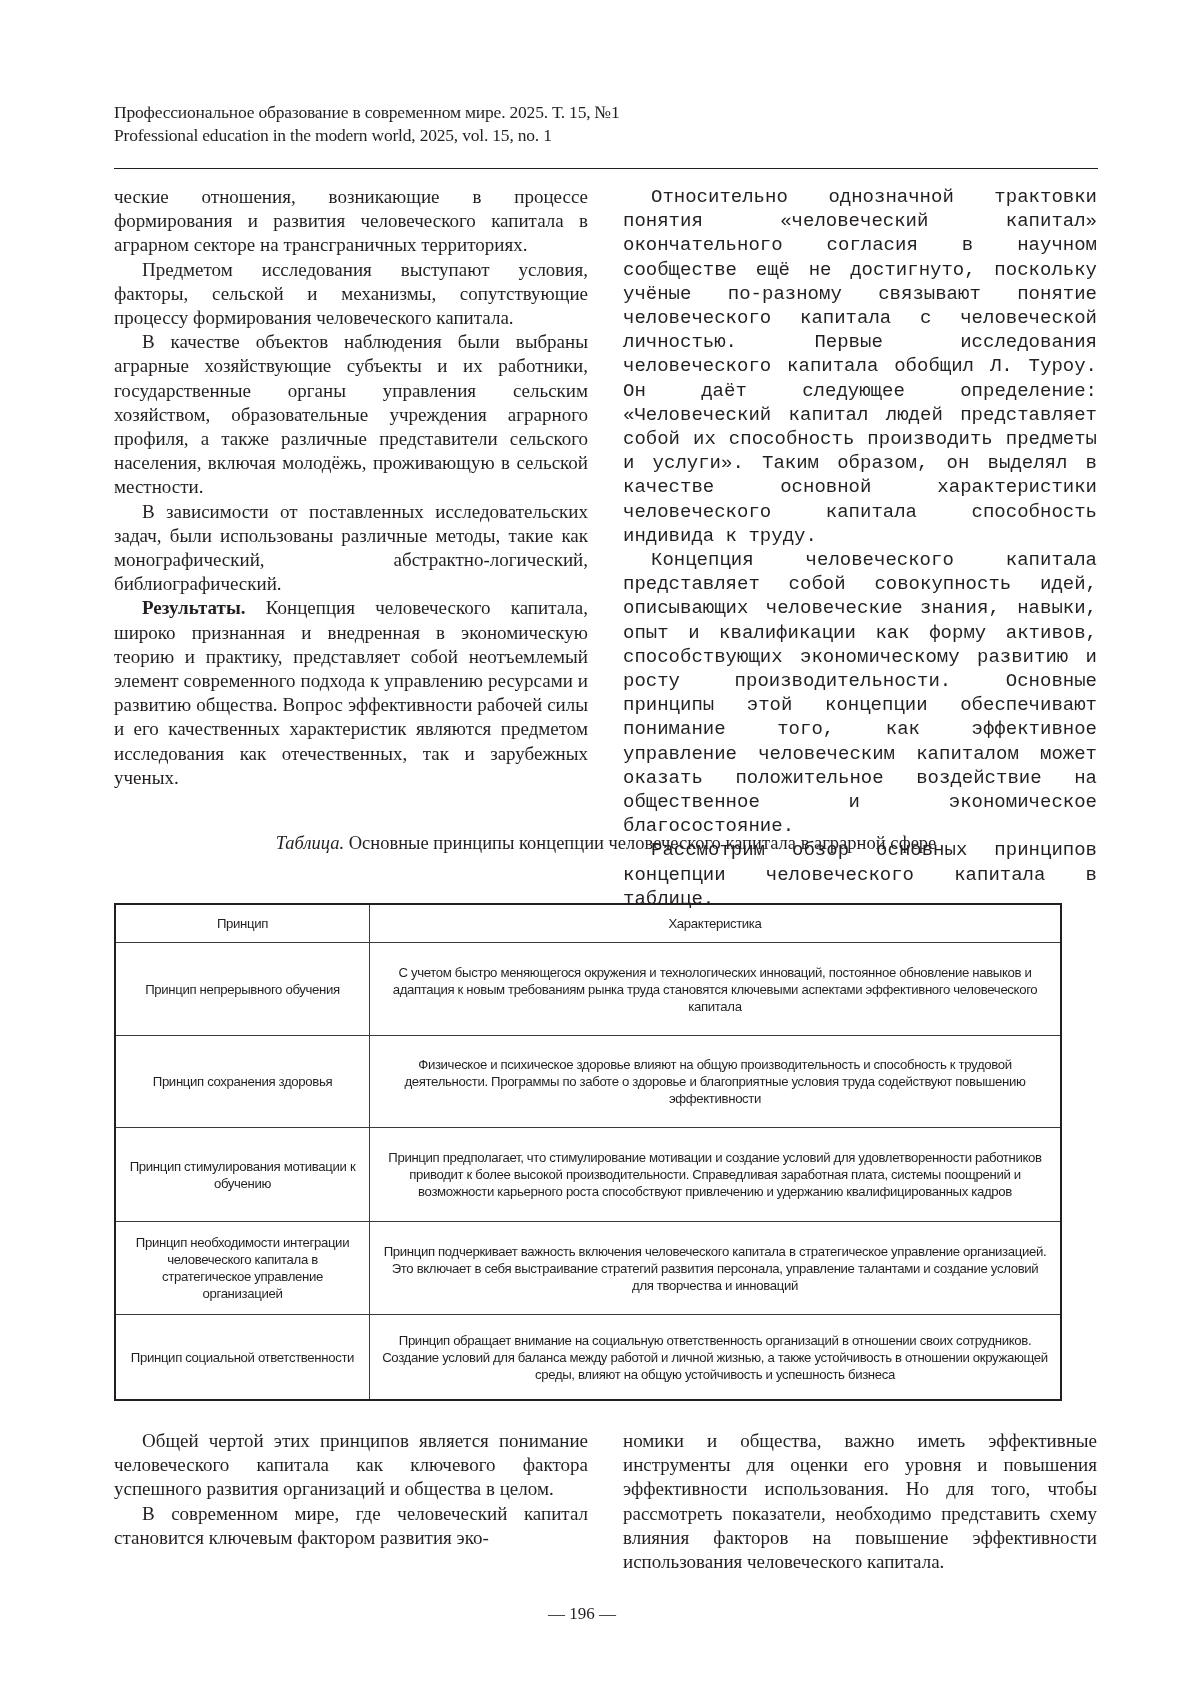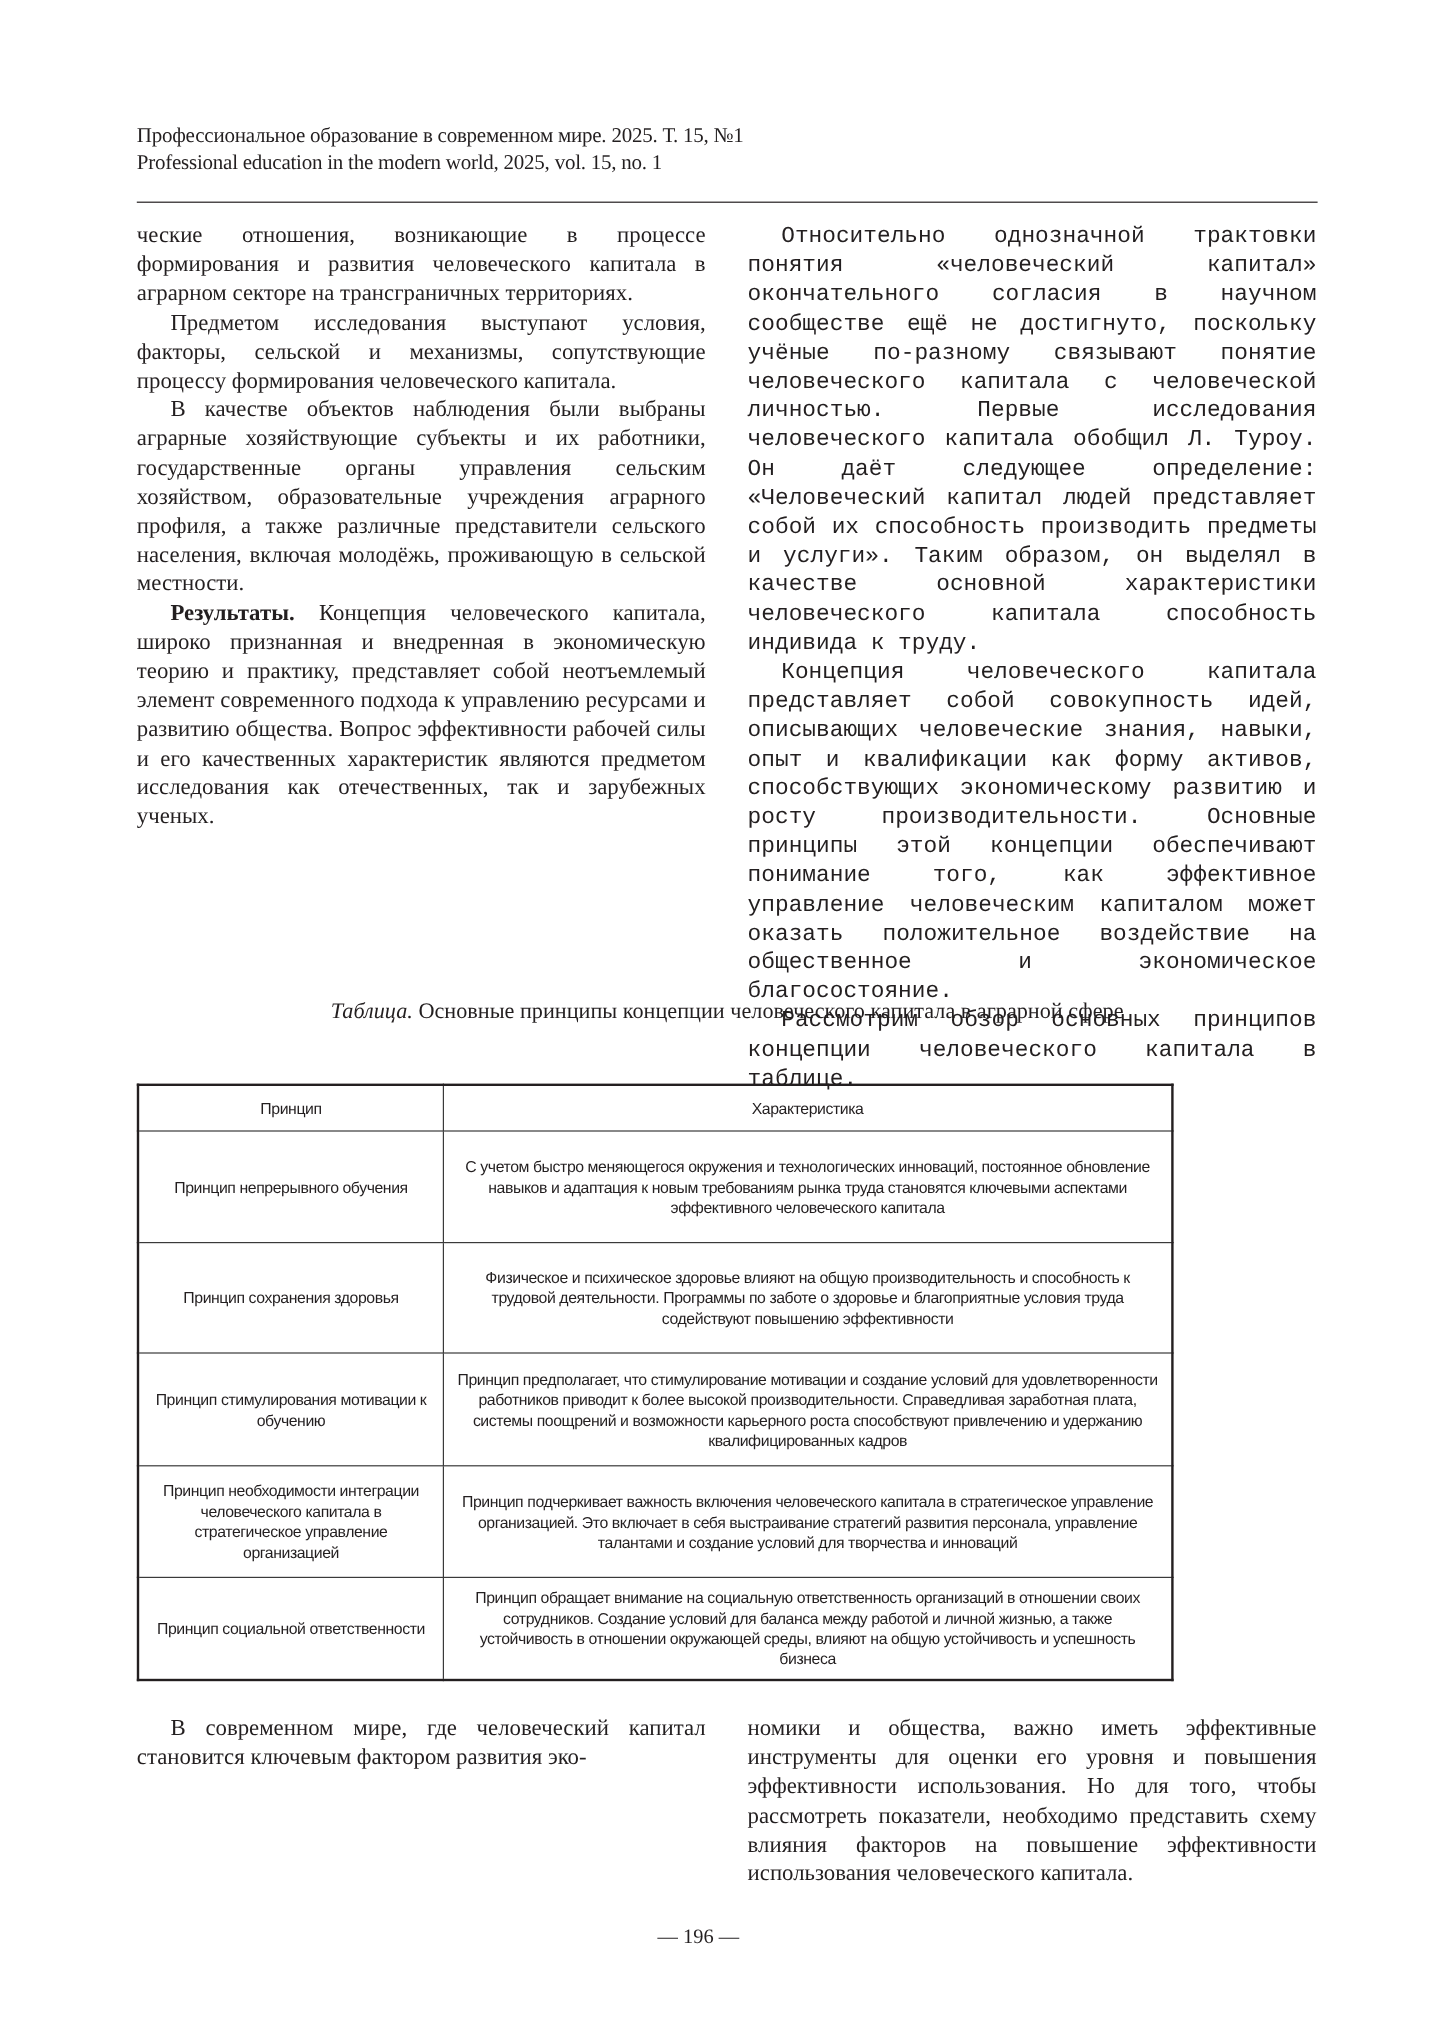--- a/index.html
+++ b/index.html
@@ -59,21 +59,21 @@
       text-align: center;
       font-size: 18.5px;
       line-height: 23px;
     }
     .caption i { font-style: italic; }
 
     table.principles {
       position: absolute;
       left: 114px;
       top: 903px;
-      width: 864px;
+      width: 948px;
       border-collapse: collapse;
       border: 2px solid #231f20;
       font-family: "Liberation Sans", "DejaVu Sans", sans-serif;
       font-size: 13.2px;
       line-height: 17px;
       letter-spacing: -0.35px;
       color: #231f20;
     }
     table.principles th, table.principles td {
       border: 1.3px solid #3a3a3a;
@@ -105,20 +105,21 @@
 <div class="header">
   <div>Профессиональное образование в современном мире. 2025. Т. 15, №1</div>
   <div>Professional education in the modern world, 2025, vol. 15, no. 1</div>
 </div>
 <div class="header-rule"></div>
 
 <div class="col" id="col-top-left">
   <p class="noindent">ческие отношения, возникающие в процессе формирования и развития человеческого капитала в аграрном секторе на трансграничных территориях.</p>
   <p>Предметом исследования выступают условия, факторы, сельской и механизмы, сопутствующие процессу формирования человеческого капитала.</p>
   <p>В качестве объектов наблюдения были выбраны аграрные хозяйствующие субъекты и их работники, государственные органы управления сельским хозяйством, образовательные учреждения аграрного профиля, а также различные представители сельского населения, включая молодёжь, проживающую в сельской местности.</p>
+  <p>В зависимости от поставленных исследовательских задач, были использованы различные методы, такие как монографический, абстрактно-логический, библиографический.</p>
   <p><b>Результаты.</b><span> Концепция человеческого капитала, широко признанная и внедренная в экономическую теорию и практику, представляет собой неотъемлемый элемент современного подхода к управлению ресурсами и развитию общества. Вопрос эффективности рабочей силы и его качественных характеристик являются предметом исследования как отечественных, так и зарубежных ученых.</span></p>
 </div>
 
 <div class="col" id="col-top-right">
   <p>Относительно однозначной трактовки понятия «человеческий капитал» окончательного согласия в научном сообществе ещё не достигнуто, поскольку учёные по-разному связывают понятие человеческого капитала с человеческой личностью. Первые исследования человеческого капитала обобщил Л. Туроу. Он даёт следующее определение: «Человеческий капитал людей представляет собой их способность производить предметы и услуги». Таким образом, он выделял в качестве основной характеристики человеческого капитала способность индивида к труду.</p>
   <p>Концепция человеческого капитала представляет собой совокупность идей, описывающих человеческие знания, навыки, опыт и квалификации как форму активов, способствующих экономическому развитию и росту производительности. Основные принципы этой концепции обеспечивают понимание того, как эффективное управление человеческим капиталом может оказать положительное воздействие на общественное и экономическое благосостояние.</p>
   <p>Рассмотрим обзор основных принципов концепции человеческого капитала в таблице.</p>
 </div>
 
 <div class="caption">
@@ -150,20 +151,21 @@
       <td>Принцип подчеркивает важность включения человеческого капитала в стратегическое управление организацией. Это включает в себя выстраивание стратегий развития персонала, управление талантами и создание условий для творчества и инноваций</td>
     </tr>
     <tr class="r5">
       <td class="c1">Принцип социальной ответственности</td>
       <td>Принцип обращает внимание на социальную ответственность организаций в отношении своих сотрудников. Создание условий для баланса между работой и личной жизнью, а также устойчивость в отношении окружающей среды, влияют на общую устойчивость и успешность бизнеса</td>
     </tr>
   </tbody>
 </table>
 
 <div class="col" id="col-bottom-left">
+  <p>Общей чертой этих принципов является понимание человеческого капитала как ключевого фактора успешного развития организаций и общества в целом.</p>
   <p>В современном мире, где человеческий капитал становится ключевым фактором развития эко-</p>
 </div>
 
 <div class="col" id="col-bottom-right">
   <p class="noindent">номики и общества, важно иметь эффективные инструменты для оценки его уровня и повышения эффективности использования. Но для того, чтобы рассмотреть показатели, необходимо представить схему влияния факторов на повышение эффективности использования человеческого капитала.</p>
 </div>
 
 <div class="page-number">— 196 —</div>
 
 </body></html>

